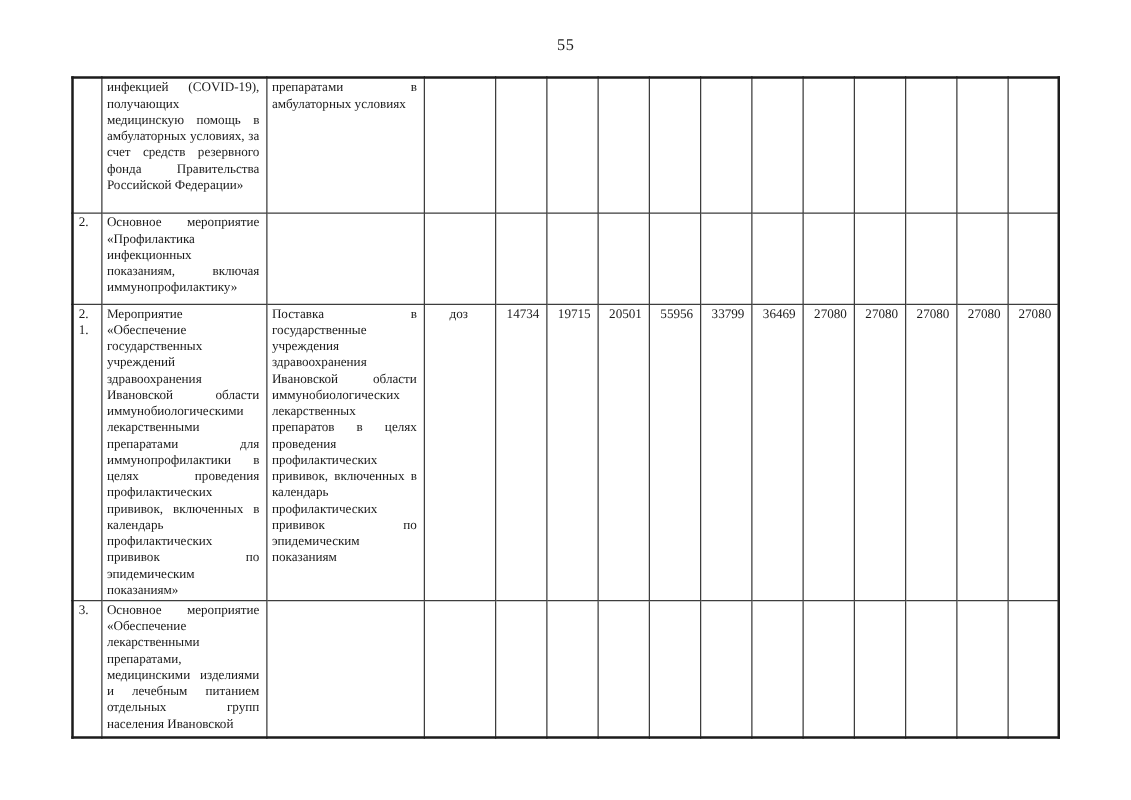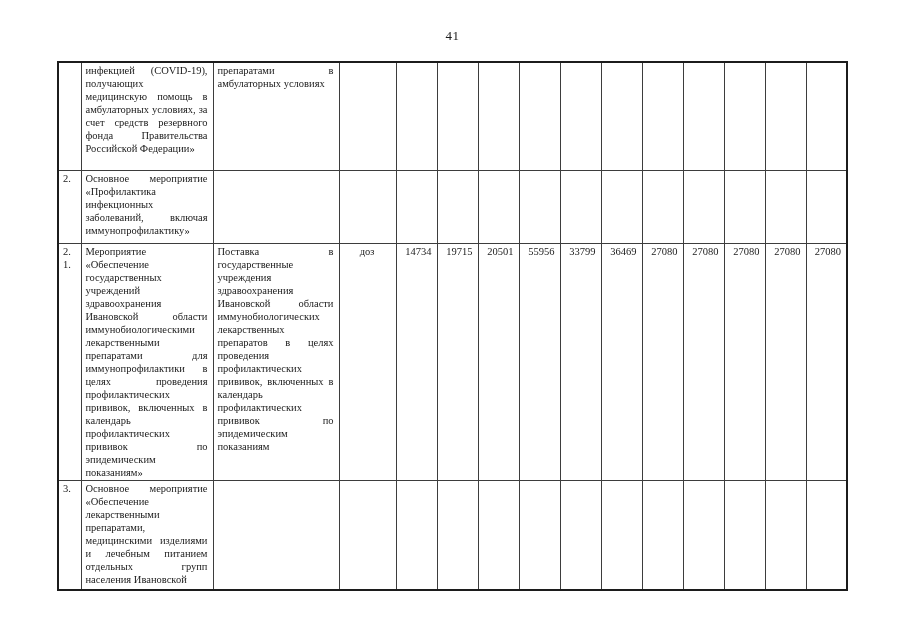--- a/index.html
+++ b/index.html
@@ -62,21 +62,21 @@
   tr.r4 { height: 110px; }
   col.col-num    { width: 23px; }
   col.col-name   { width: 132px; }
   col.col-action { width: 126px; }
   col.col-unit   { width: 57px; }
   col.col-val    { width: 41px; }
 </style>
 </head>
 <body>
 
-<div class="page-number">41</div>
+<div class="page-number">55</div>
 
 <table class="program-table">
   <colgroup>
     <col class="col-num">
     <col class="col-name">
     <col class="col-action">
     <col class="col-unit">
     <col class="col-val">
       <col class="col-val">
       <col class="col-val">
@@ -102,21 +102,21 @@
       <td class="c-val"></td>
       <td class="c-val"></td>
       <td class="c-val"></td>
       <td class="c-val"></td>
       <td class="c-val"></td>
       <td class="c-val"></td>
       <td class="c-val"></td>
     </tr>
     <tr class="r2">
       <td class="c-num">2.</td>
-      <td class="c-text">Основное мероприятие «Профилактика инфекционных заболеваний, включая иммунопрофилактику»</td>
+      <td class="c-text">Основное мероприятие «Профилактика инфекционных показаниям, включая иммунопрофилактику»</td>
       <td class="c-text"></td>
       <td class="c-unit"></td>
       <td class="c-val"></td>
       <td class="c-val"></td>
       <td class="c-val"></td>
       <td class="c-val"></td>
       <td class="c-val"></td>
       <td class="c-val"></td>
       <td class="c-val"></td>
       <td class="c-val"></td>

